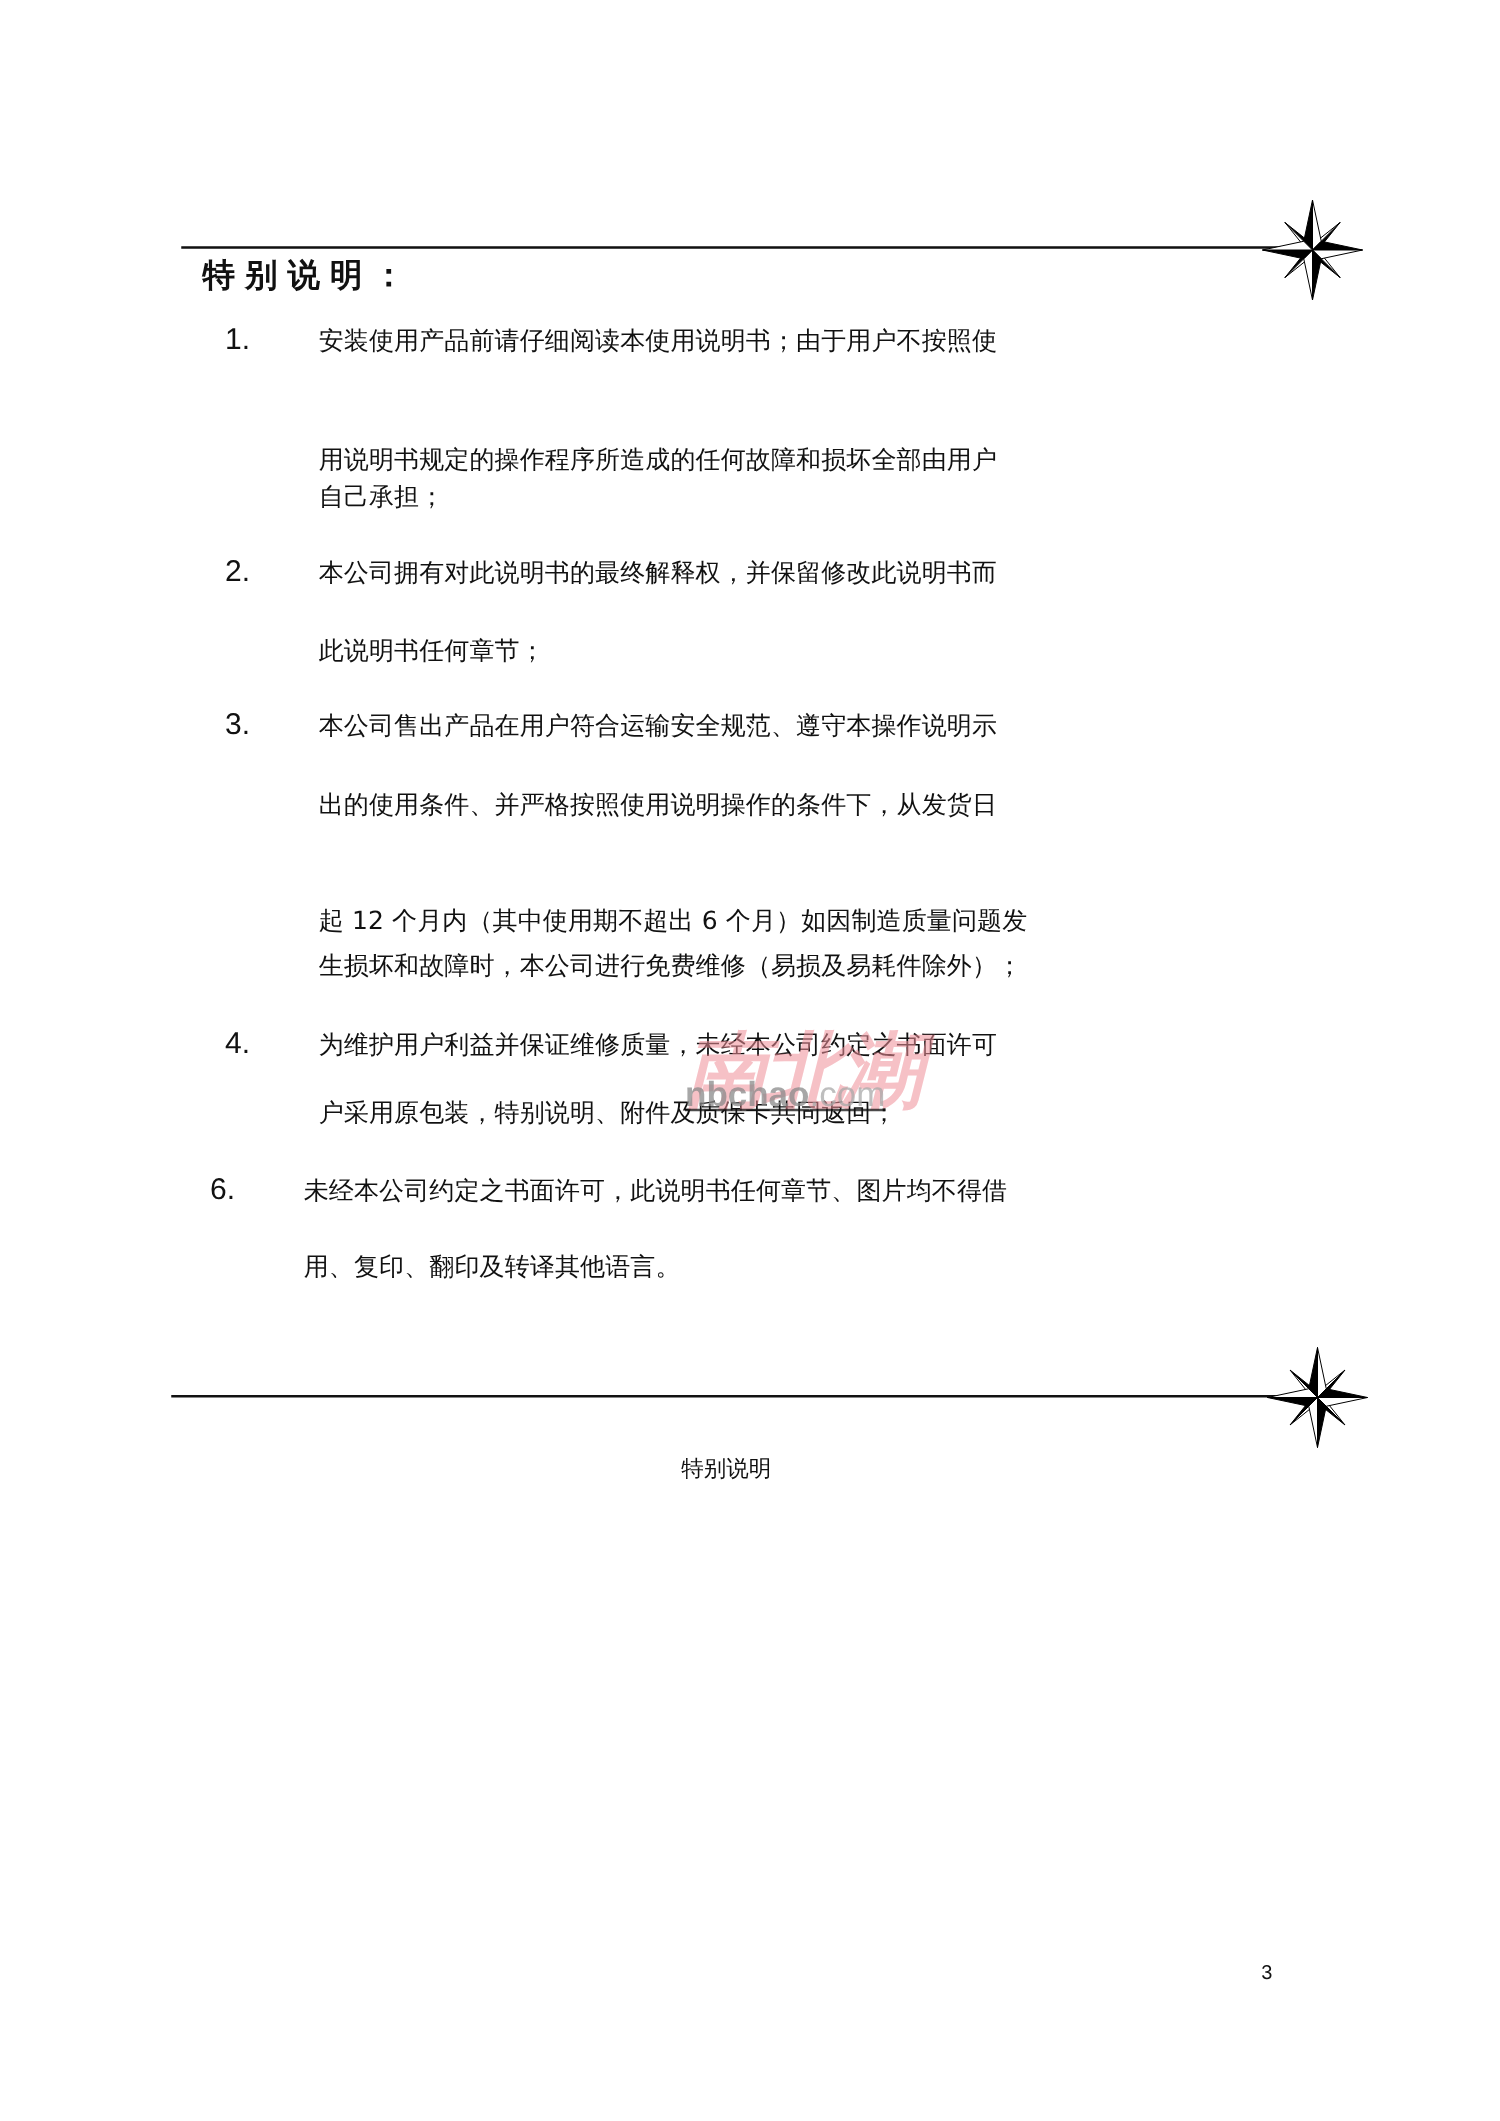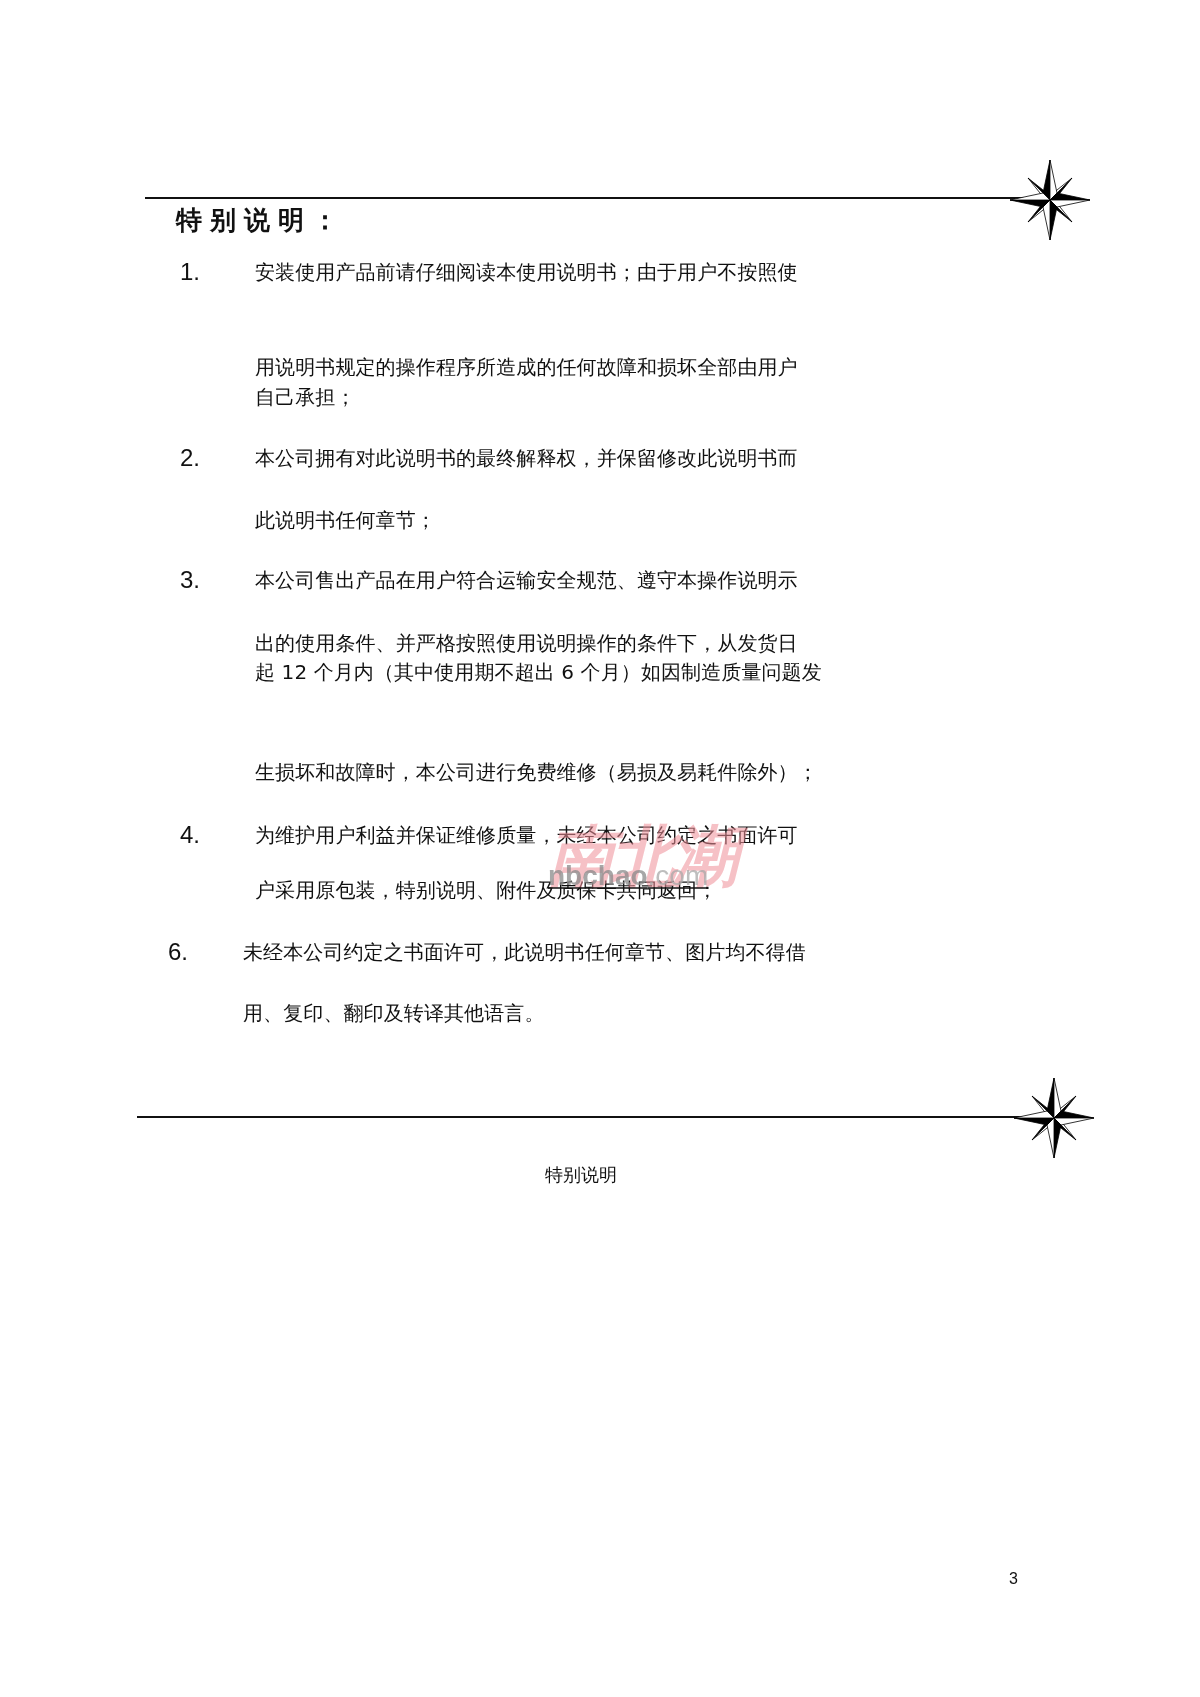--- a/index.html
+++ b/index.html
@@ -1,20 +1,20 @@
 <!DOCTYPE html>
 <html><head>
 <meta charset="utf-8">
 <style>
   html, body { margin:0; padding:0; background:#ffffff; }
   body { width:1200px; height:1697px; position:relative; overflow:hidden;
          font-family:"DejaVu Sans","Liberation Sans",sans-serif; color:#111; }
   .rule { position:absolute; height:2px; background:#111; }
   .star { position:absolute; width:84px; height:84px; }
-  .title { position:absolute; left:176px; top:203px; font-size:26px; font-weight:bold;
+  .title { position:absolute; left:162px; top:203px; font-size:26px; font-weight:bold;
            letter-spacing:8px; white-space:nowrap; }
   .line { position:absolute; font-size:20px; line-height:34px; white-space:nowrap; letter-spacing:0.1px; }
   .num { position:absolute; font-family:"Liberation Sans",sans-serif; font-size:24px; line-height:34px; }
   .footer { position:absolute; left:545px; top:1163px; font-size:18px; white-space:nowrap; }
   .pagenum { position:absolute; left:1009px; top:1570px; font-family:"Liberation Sans",sans-serif; font-size:16px; }
   .wm-cn { position:absolute; left:548px; top:812px; font-size:66px; font-weight:bold; font-style:italic;
            color:#ef8f99; opacity:0.55; letter-spacing:-4px; white-space:nowrap; }
   .wm-en { position:absolute; left:548px; top:862px; font-family:"Liberation Sans",sans-serif;
            font-size:28px; line-height:28px; white-space:nowrap; opacity:0.75;text-decoration:underline; }
   .wm-en .b { font-weight:bold; color:#8a8a8a; }
@@ -54,21 +54,21 @@
 <div class="line" style="left:255px; top:318px;margin-top:32px;">用说明书规定的操作程序所造成的任何故障和损坏全部由用户</div>
 <div class="line" style="left:255px; top:380px;">自己承担；</div>
 
 <div class="num" style="left:180px; top:441px;">2.</div>
 <div class="line" style="left:255px; top:441px;">本公司拥有对此说明书的最终解释权，并保留修改此说明书而</div>
 <div class="line" style="left:255px; top:503px;">此说明书任何章节；</div>
 
 <div class="num" style="left:180px; top:563px;">3.</div>
 <div class="line" style="left:255px; top:563px;">本公司售出产品在用户符合运输安全规范、遵守本操作说明示</div>
 <div class="line" style="left:255px; top:626px;">出的使用条件、并严格按照使用说明操作的条件下，从发货日</div>
-<div class="line" style="left:255px; top:655px;">起 12 个月内（其中使用期不超出 6 个月）如因制造质量问题发</div>
+<div class="line" style="left:255px; top:719px;">起 12 个月内（其中使用期不超出 6 个月）如因制造质量问题发</div>
 <div class="line" style="left:255px; top:755px;">生损坏和故障时，本公司进行免费维修（易损及易耗件除外）；</div>
 
 <div class="num" style="left:180px; top:818px;">4.</div>
 <div class="line" style="left:255px; top:818px;">为维护用户利益并保证维修质量，未经本公司约定之书面许可</div>
 <div class="line" style="left:255px; top:873px;">户采用原包装，特别说明、附件及质保卡共同返回；</div>
 
 <div class="num" style="left:168px; top:935px;">6.</div>
 <div class="line" style="left:243px; top:935px;">未经本公司约定之书面许可，此说明书任何章节、图片均不得借</div>
 <div class="line" style="left:243px; top:996px;">用、复印、翻印及转译其他语言。</div>
 

